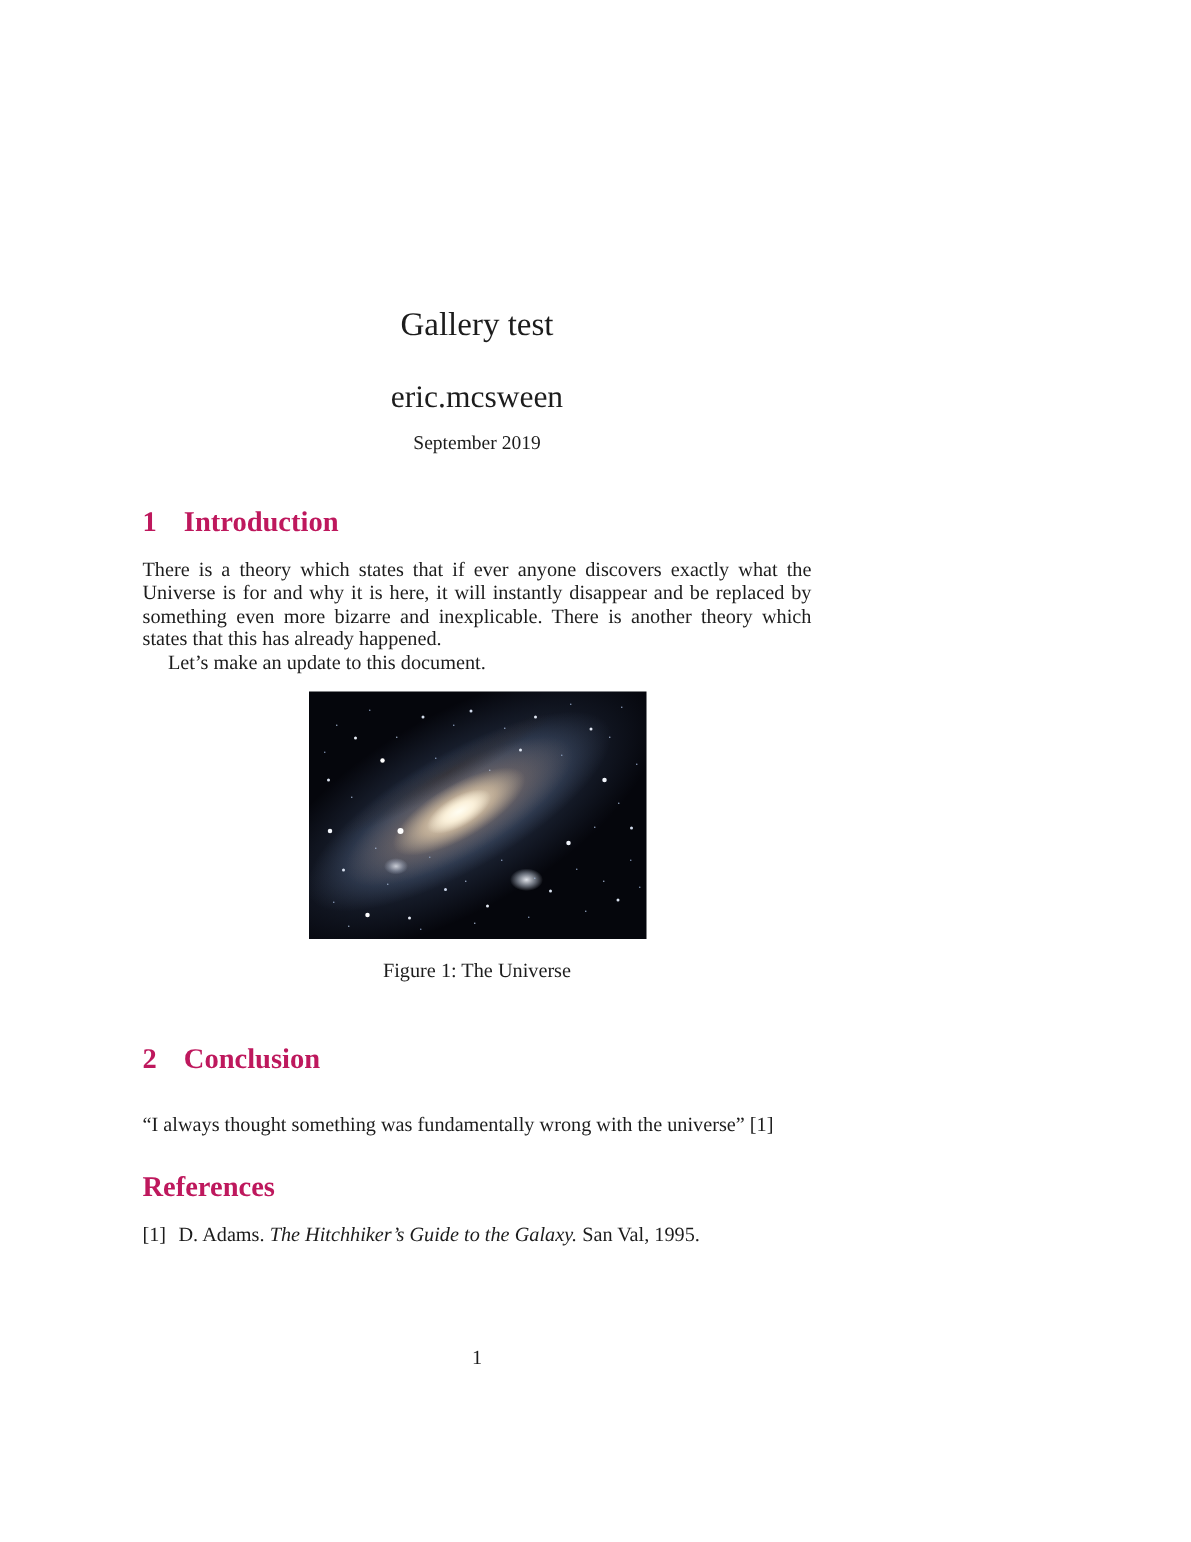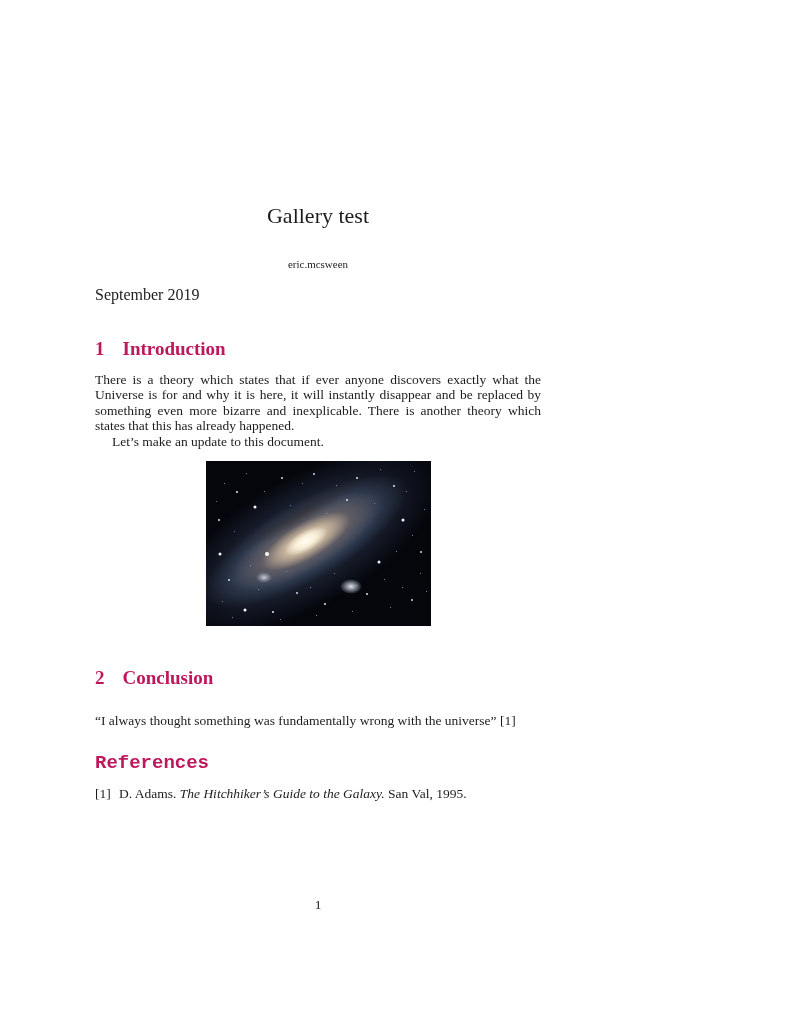--- a/index.html
+++ b/index.html
@@ -18,28 +18,28 @@
     padding-top: 203px;
   }
   .doc-title {
     font-size: 22px;
     font-weight: normal;
     text-align: center;
     line-height: 26px;
     margin: 0 0 26px 0;
   }
   .doc-author {
-    font-size: 11px;
+    font-size: 21px;
     text-align: center;
     line-height: 18px;
     margin: 0 0 13px 0;
   }
   .doc-date {
-    font-size: 16px;
-    text-align: left;
+    font-size: 13px;
+    text-align: center;
     line-height: 18px;
     margin: 0 0 34px 0;
   }
   .section-heading {
     font-size: 19px;
     font-weight: bold;
     line-height: 22px;
     margin: 0 0 12px 0;
     color: #be185d;
   }
@@ -128,21 +128,21 @@
       120px 52px 0 0 #a8b7d1, 96px 22px 0 0 #93a5c5, 206px 74px 0 0 #9db0cd,
       220px 130px 0 0 #8da0c0, 190px 90px 0 0 #9cadca;
   }
   .figure-caption {
     font-size: 13.5px;
     line-height: 16px;
     text-align: center;
     margin-top: 13px;
   }
   .conclusion-heading { margin-top: 41px; margin-bottom: 24px; }
-  .refs-heading { margin-top: 24px; margin-bottom: 12px; font-family: Liberation Mono, monospace; }
+  .refs-heading { margin-top: 24px; margin-bottom: 12px; }
   .ref-item {
     display: flex;
     font-size: 13.5px;
     line-height: 15.4px;
   }
   .ref-label { width: 24px; flex-shrink: 0; }
   .ref-work { font-style: italic; }
   .page-number {
     position: absolute;
     top: 897px;
@@ -173,20 +173,21 @@
         <div class="gx gx-disk"></div>
         <div class="gx gx-dust"></div>
         <div class="gx-lane" style="border-radius:50%;"></div>
         <div class="gx gx-inner"></div>
         <div class="gx gx-core"></div>
         <div class="gx-companion"></div>
         <div class="gx-companion2"></div>
         <div class="stars-bright"></div>
         <div class="stars-dim"></div>
       </div>
+      <figcaption class="figure-caption">Figure 1: The Universe</figcaption>
     </figure>
 
     <h2 class="section-heading conclusion-heading"><span class="sec-num">2</span><span>Conclusion</span></h2>
 
     <p class="body-par">“I always thought something was fundamentally wrong with the universe” [1]</p>
 
     <h2 class="section-heading refs-heading">References</h2>
 
     <div class="ref-item">
       <span class="ref-label">[1]</span>

